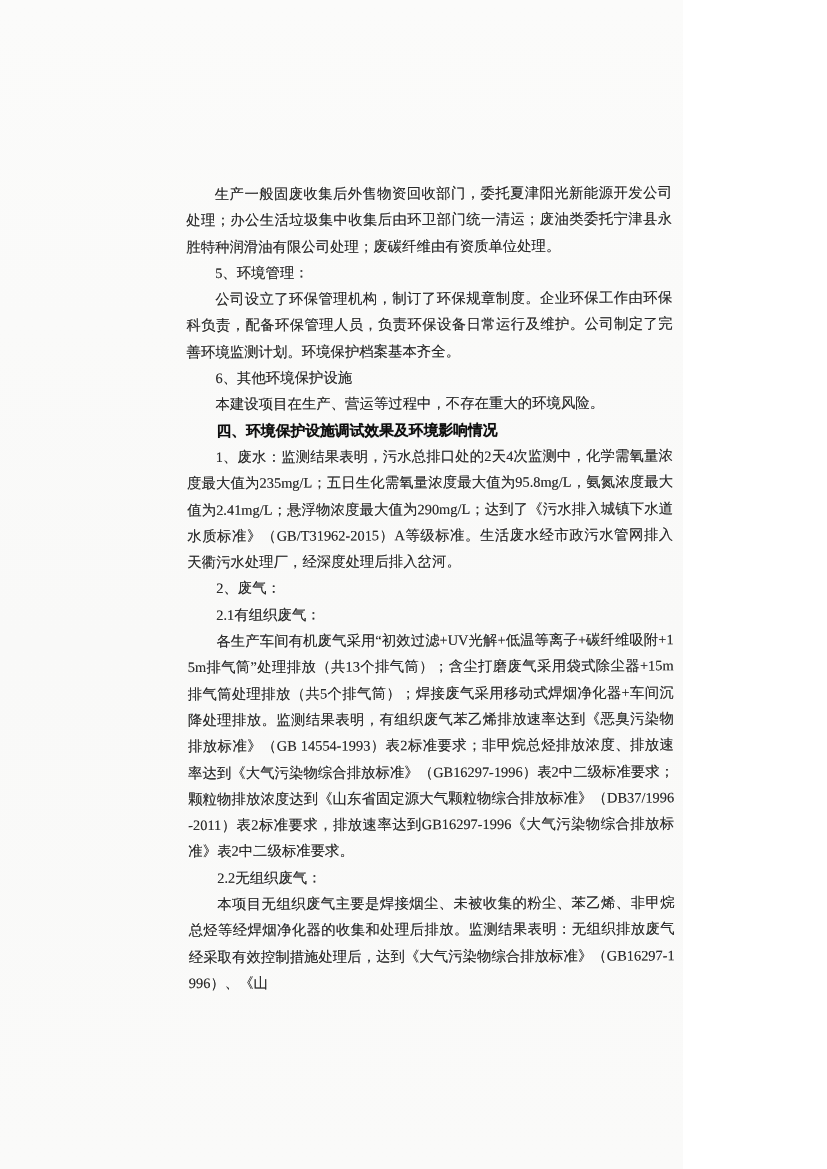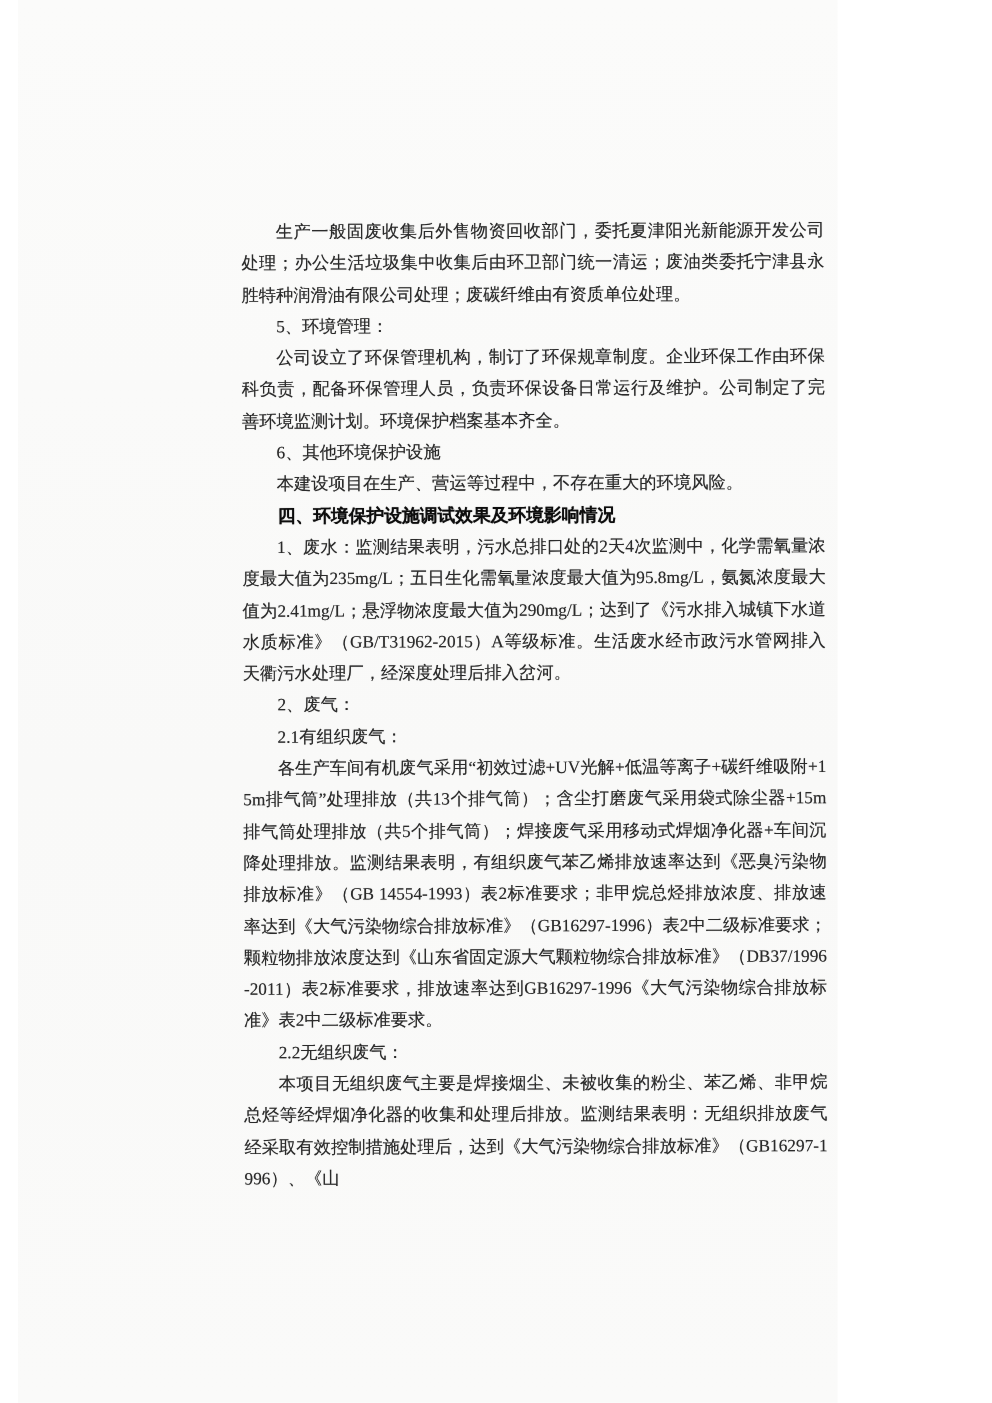--- a/index.html
+++ b/index.html
@@ -9,21 +9,21 @@
   }
   body {
     width: 827px;
     height: 1169px;
     position: relative;
     overflow: hidden;
     font-family: "Liberation Serif", "DejaVu Serif", serif;
   }
   .page {
     position: absolute;
-    left: 15px;
+    left: 0;
     top: 0;
     width: 683px;
     height: 1169px;
     background: linear-gradient(180deg, #fbfbfa 0%, #f9f9f8 55%, #fafaf9 100%);
   }
   .textblock {
     position: absolute;
     left: 186px;
     top: 181px;
     width: 486px;

